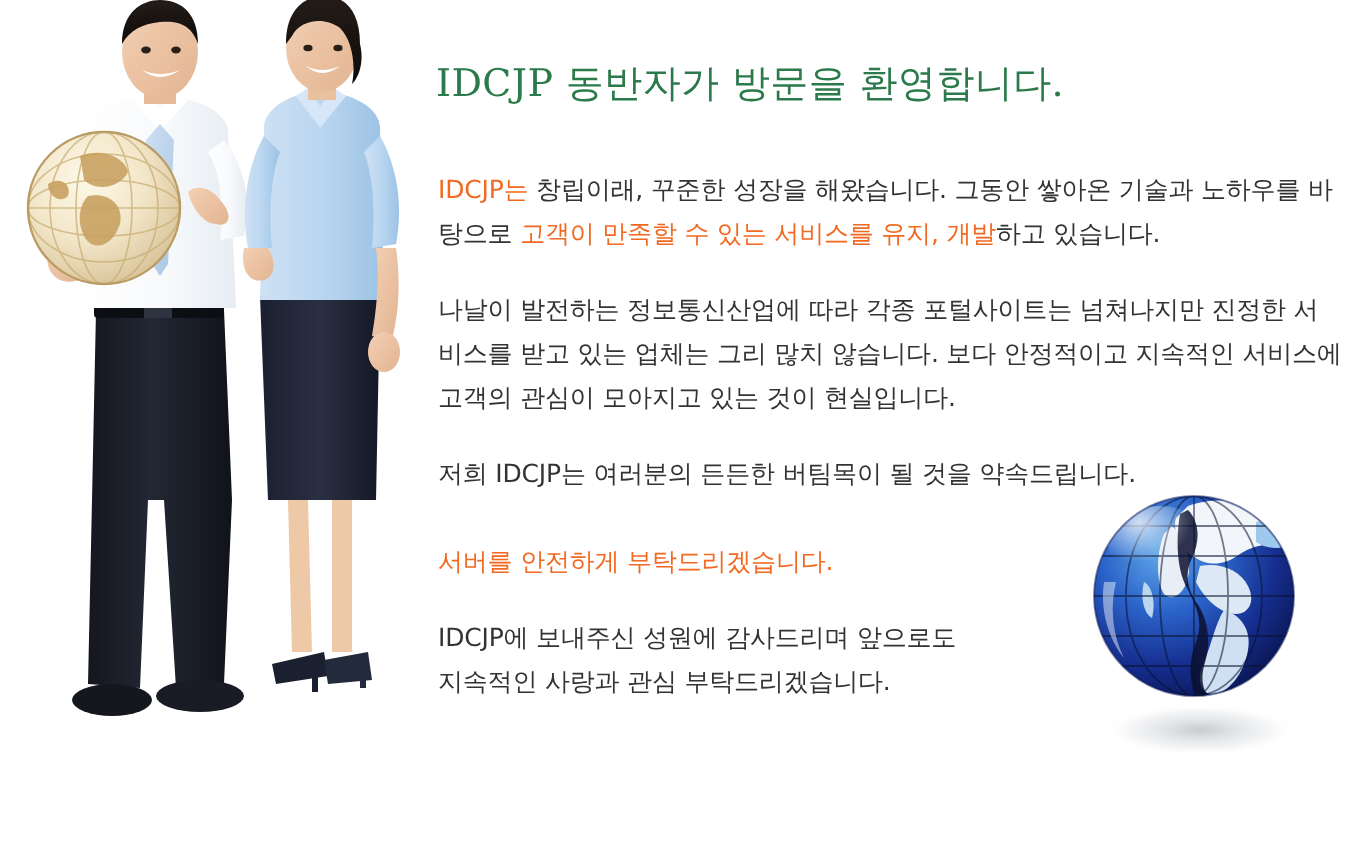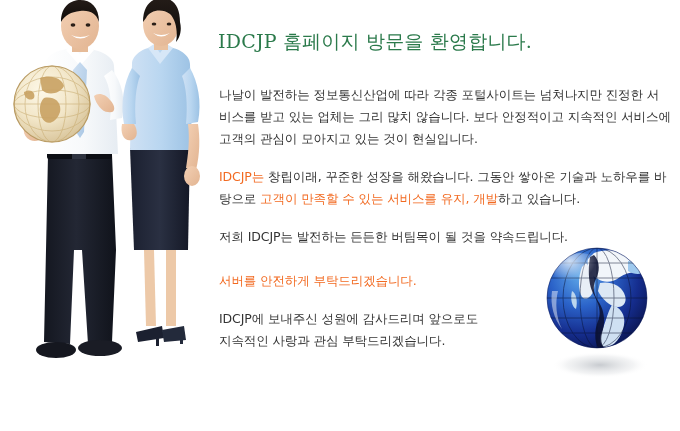--- a/index.html
+++ b/index.html
@@ -187,32 +187,32 @@
       <rect x="154" y="36" width="14" height="14" fill="#e9c19f"></rect>
 
       <ellipse cx="161" cy="24" rx="18" ry="22" fill="url(#skin)"></ellipse>
       <path d="M143 22 C143 4 153 -2 162 -2 C173 -2 180 6 180 22 C182 30 180 38 176 42 C178 32 176 20 170 14 C162 8 150 10 146 18 Z" fill="url(#hairG)"></path>
       <ellipse cx="154" cy="24" rx="2.3" ry="1.6" fill="#2a1f18"></ellipse>
       <ellipse cx="169" cy="24" rx="2.3" ry="1.6" fill="#2a1f18"></ellipse>
       <path d="M153 33 Q161 40 170 33 Q161 37 153 33 Z" fill="#ffffff"></path>
     </svg>
   </div>
 
-  <div class="headline">IDCJP 홈페이지 방문을 환영합니다.</div>
+  <div class="headline">IDCJP 동반자가 방문을 환영합니다.</div>
 
   <div class="copy">
-
-    <p class="para p1">나날이 발전하는 정보통신산업에 따라 각종 포털사이트는 넘쳐나지만 진정한 서비스를 받고 있는 업체는 그리 많치 않습니다. 보다 안정적이고 지속적인 서비스에 고객의 관심이 모아지고 있는 것이 현실입니다.</p>
 
     <p class="para p2">
       <span class="hl">IDCJP는</span><span> 창립이래, 꾸준한 성장을 해왔습니다. 그동안 쌓아온 기술과 노하우를 바탕으로 </span><span class="hl">고객이 만족할 수 있는 서비스를 유지, 개발</span><span>하고 있습니다.</span>
     </p>
 
+    <p class="para p1">나날이 발전하는 정보통신산업에 따라 각종 포털사이트는 넘쳐나지만 진정한 서비스를 받고 있는 업체는 그리 많치 않습니다. 보다 안정적이고 지속적인 서비스에 고객의 관심이 모아지고 있는 것이 현실입니다.</p>
+
     <p class="para p3">
-      <span>저희 IDCJP는 발전하는 든든한 버팀목이 될 것을 약속드립니다.</span><br>
+      <span>저희 IDCJP는 여러분의 든든한 버팀목이 될 것을 약속드립니다.</span><br>
       <br>
       <span class="hl">서버를 안전하게 부탁드리겠습니다.</span>
     </p>
 
 
     <p class="para p5">
       <span>IDCJP에 보내주신 성원에 감사드리며 앞으로도</span><br>
       <span>지속적인 사랑과 관심 부탁드리겠습니다.</span>
     </p>
 

